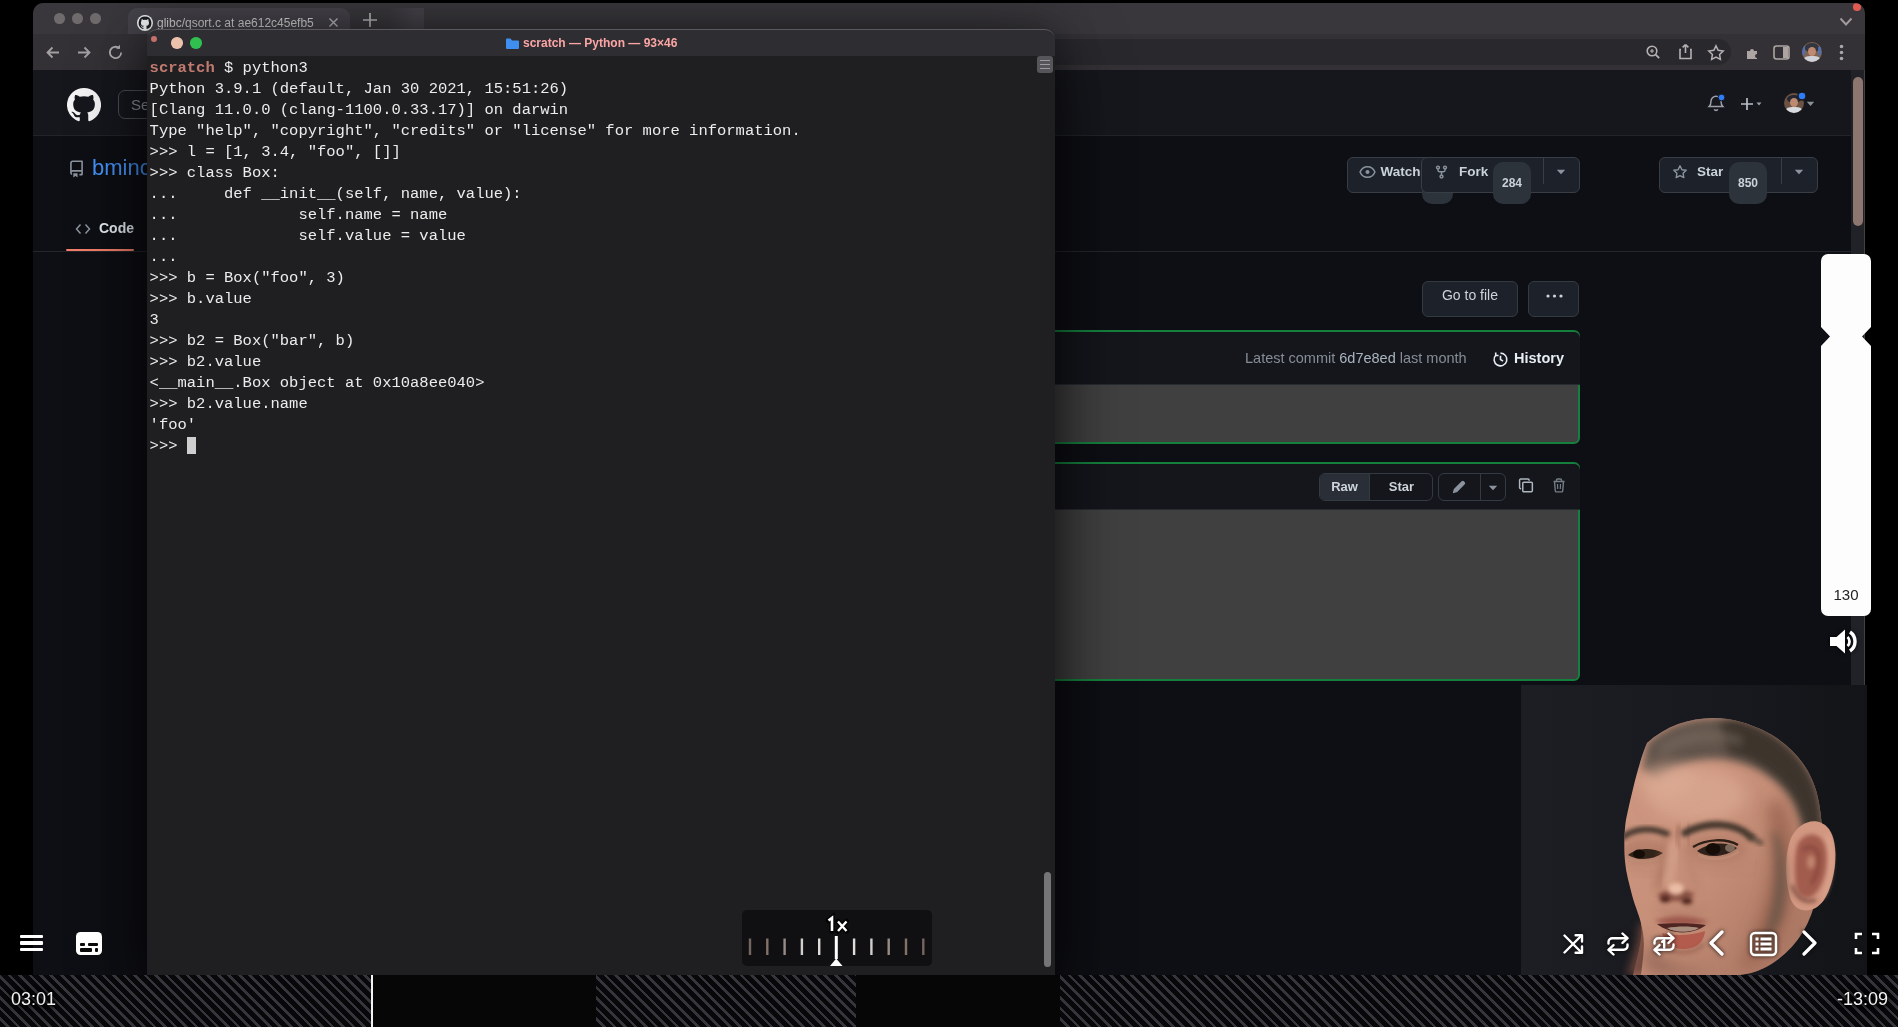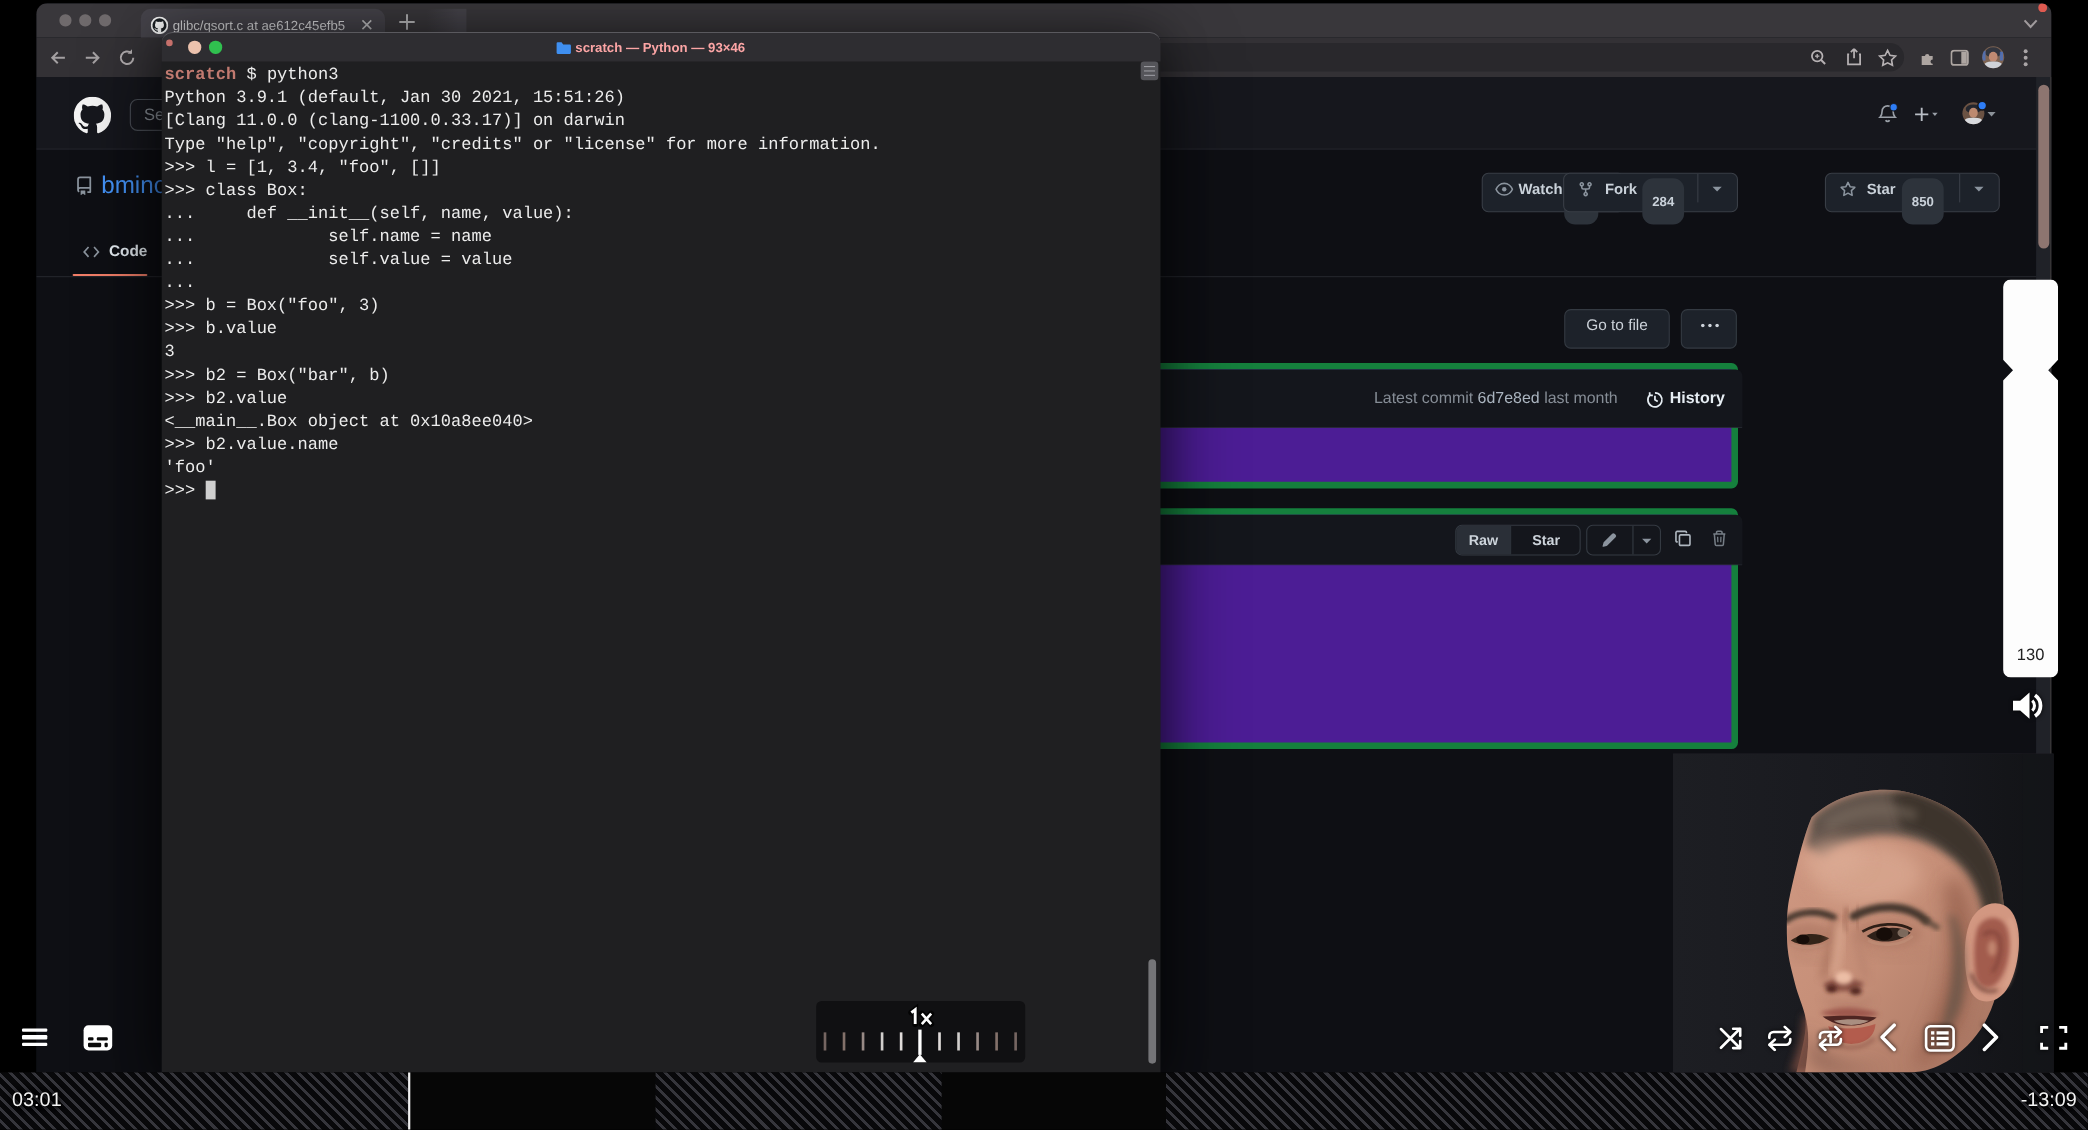--- a/index.html
+++ b/index.html
@@ -28,21 +28,21 @@
     border-bottom:1px solid #22242b; }
   #searchbox { left:85px; top:20px; width:120px; height:29px; border:1px solid #4a4e56;
     border-radius:7px; color:#8f959d; font-size:15px; line-height:27px; padding-left:12px; }
   .ghbtn { height:36px; border:1px solid #393e46; background:#1d222a; border-radius:6px;
     color:#c9d1d9; font-size:13.5px; font-weight:bold; top:87px; }
   .pill { background:#2d333b; border-radius:10px; color:#c9d1d9; font-size:12px;
     font-weight:bold; padding:14px 9px; }
   .navline { left:0; top:181px; width:1832px; height:1px; background:#24262c; }
 
   
-  .ghbox { border:6px solid #15803d; border-radius:6px; background:#4c1d95; }
+  .ghbox { border:2px solid #15803d; border-radius:6px; background:#404040; }
 
   
   #term { left:147px; top:29px; width:908px; height:946px; border-radius:10px 10px 0 0;
     background:#1f1f21; box-shadow:0 25px 70px rgba(0,0,0,0.65), 0 0 40px rgba(0,0,0,0.35); }
   #termbar { left:0; top:0; width:908px; height:27px; background:#2e2d31;
     border-radius:10px 10px 0 0; border-top:1px solid #5a595e; }
   #termtitle { left:376px; top:0; height:27px; line-height:28px;
     font-size:12px; font-weight:bold; color:#fca5a5; }
   #termtext { left:2.6px; top:28.5px; font-family:"Liberation Mono", monospace;
     font-size:15.5px; line-height:21px; color:#ececec; white-space:pre; }

